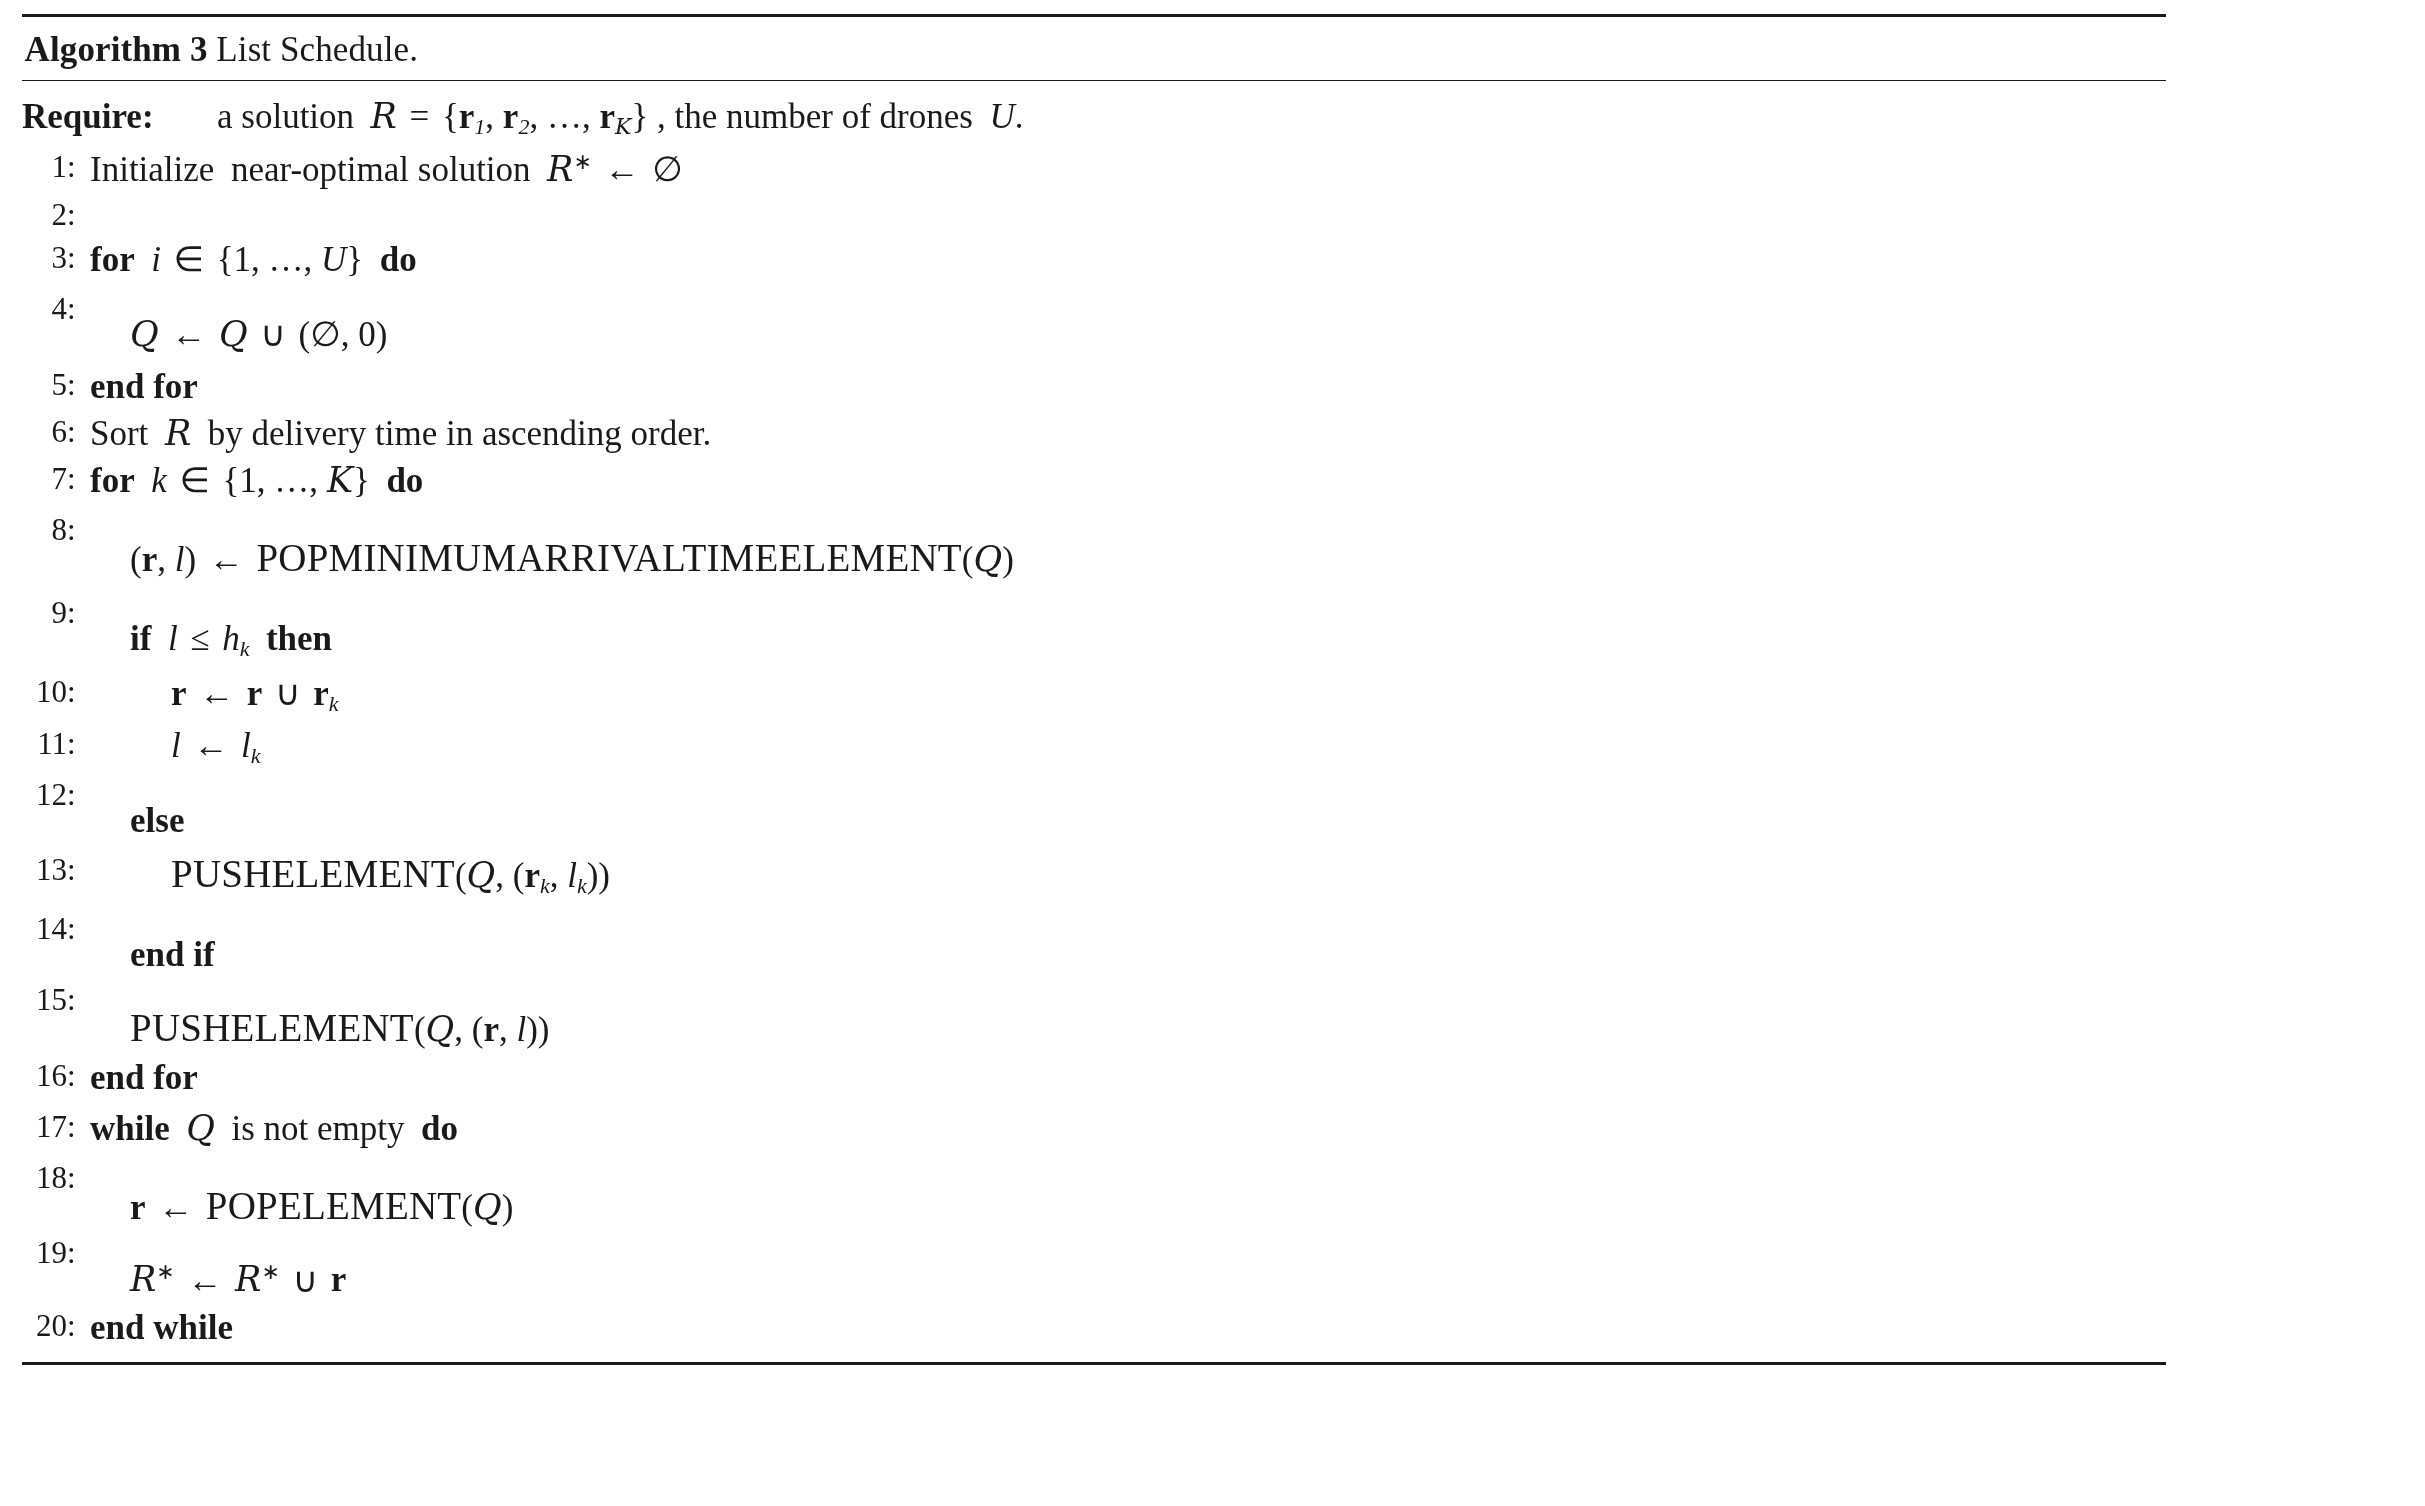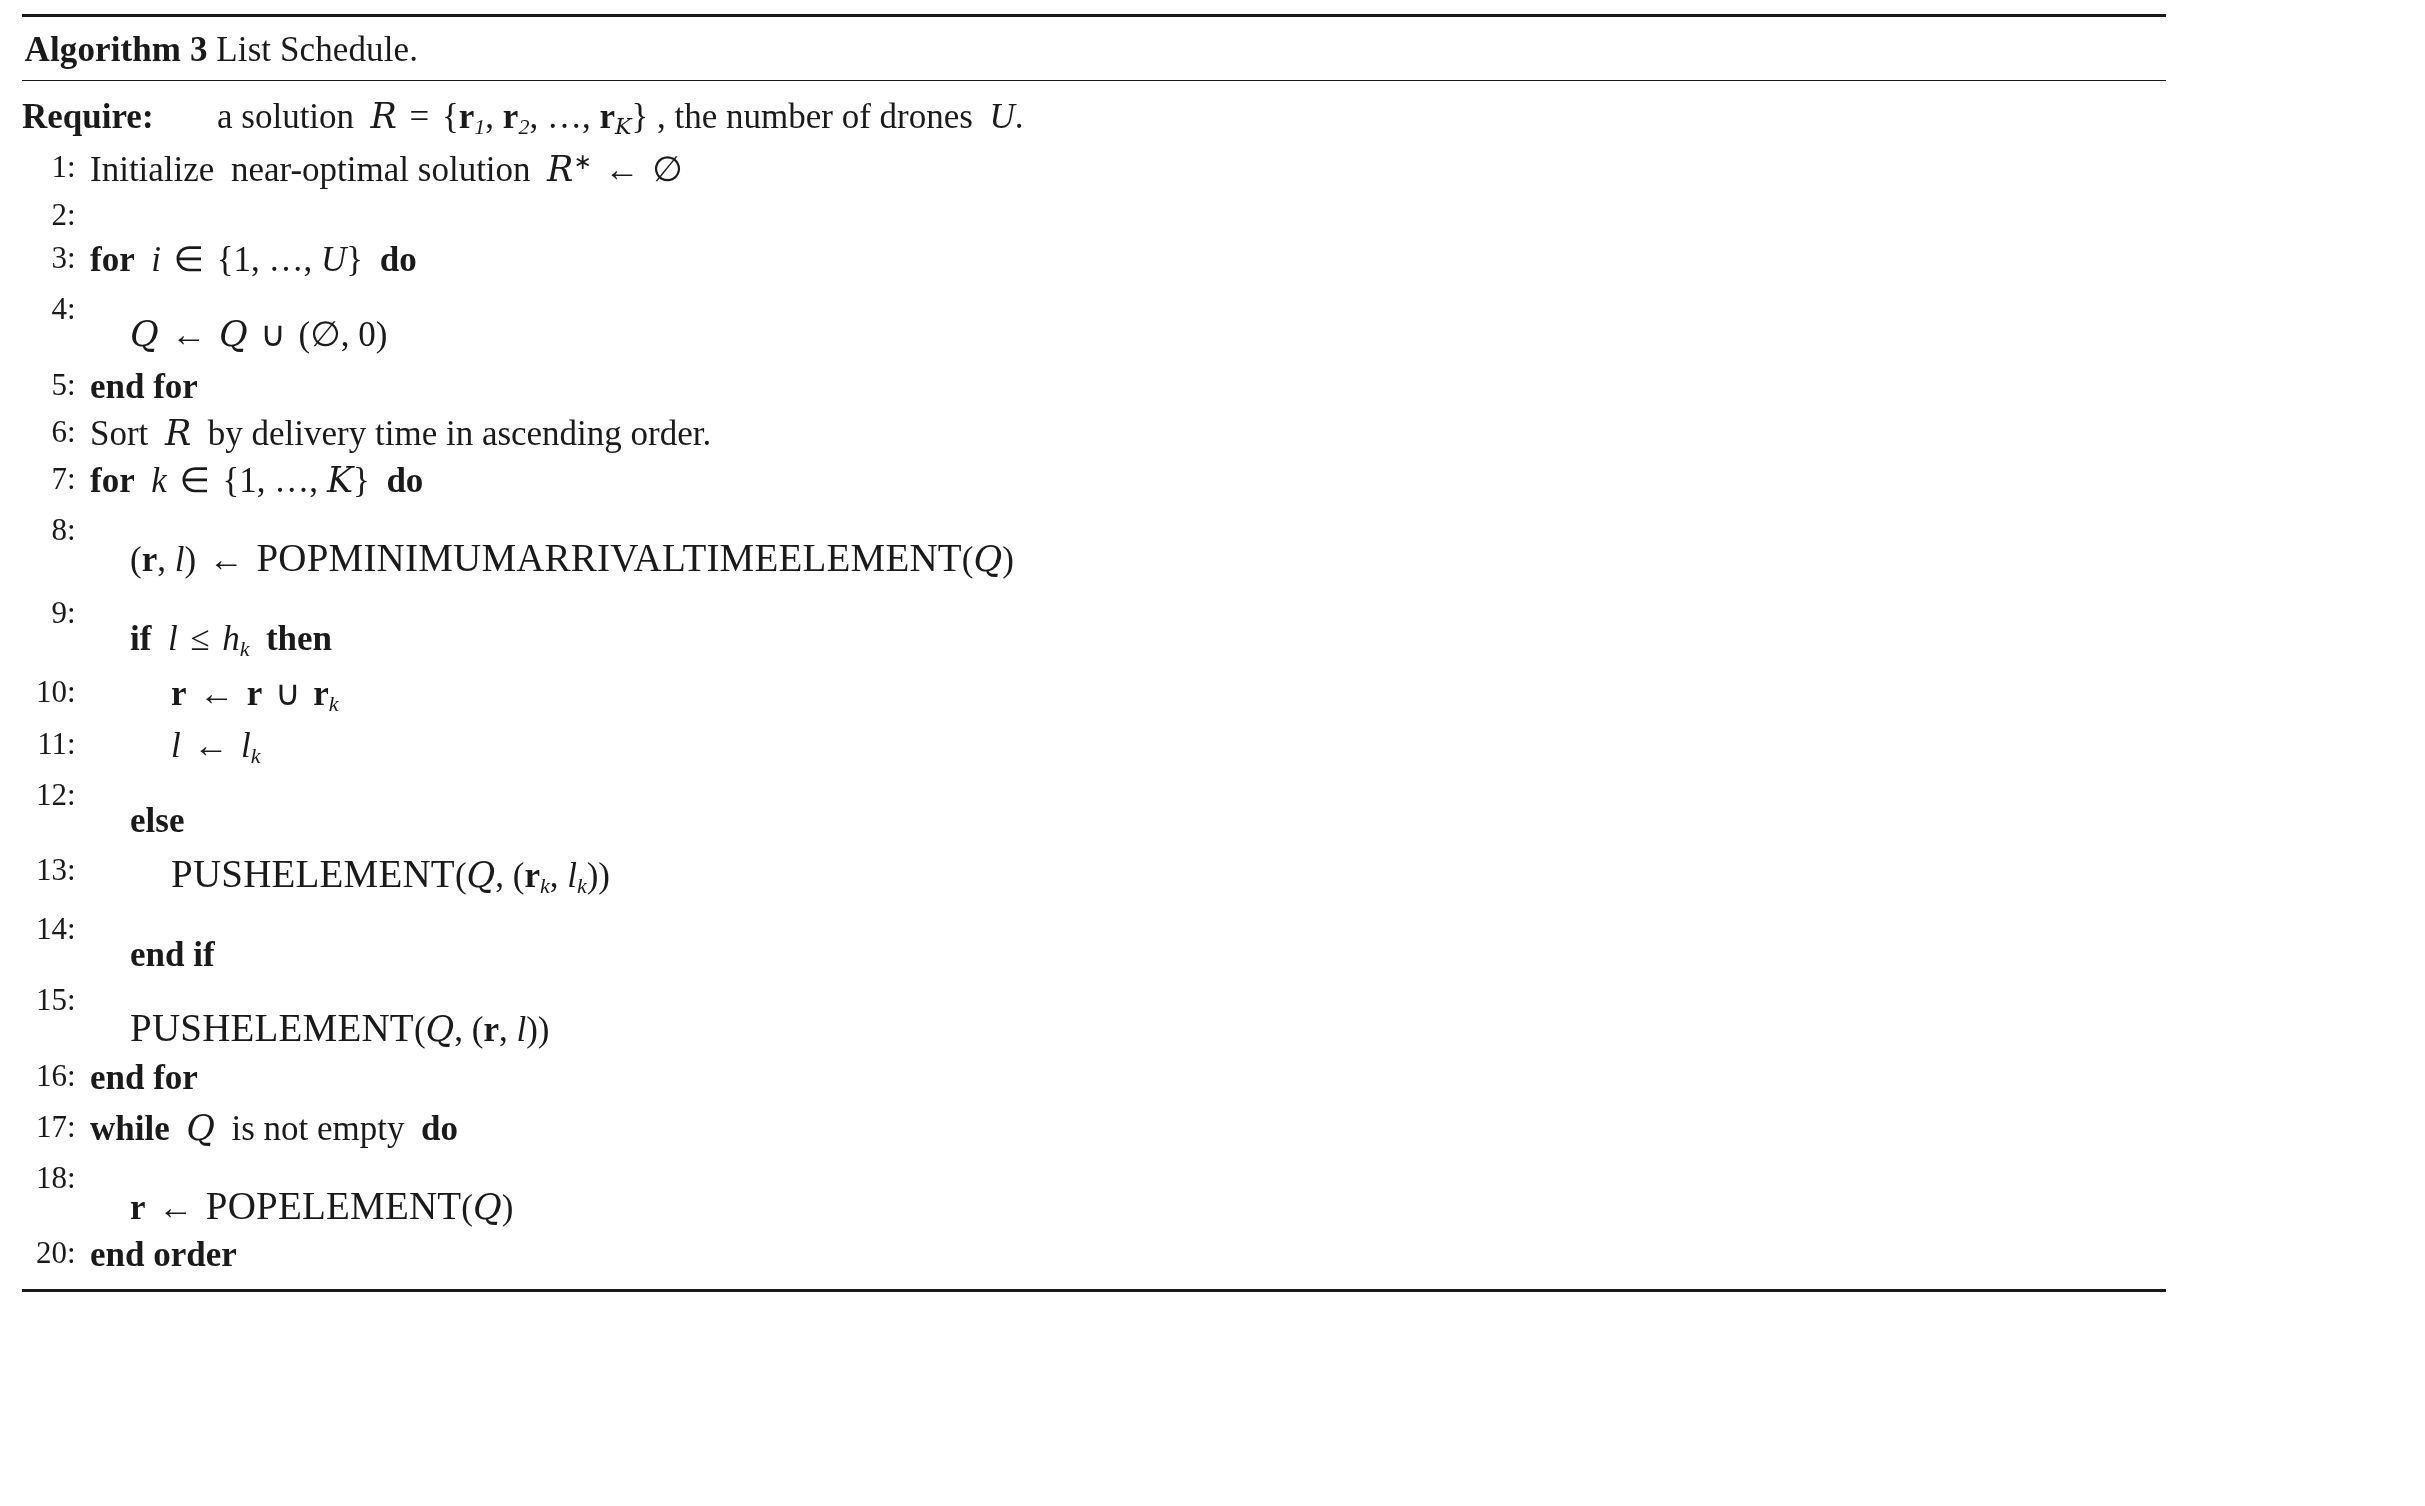--- a/index.html
+++ b/index.html
@@ -290,25 +290,35 @@
 
       <div class="line">
         <span class="num">18:</span>
         <span class="txt ind1">
           <span class="bf">r</span>
           <span class="op">←</span>
           <span class="sc">POPELEMENT</span><span>(</span><span class="cal">Q</span><span>)</span>
         </span>
       </div>
 
+      <div class="line">
+        <span class="num">19:</span>
+        <span class="txt ind1">
+          <span class="cal">R</span><span class="sup">∗</span>
+          <span class="op">←</span>
+          <span class="cal">R</span><span class="sup">∗</span>
+          <span class="op">∪</span>
+          <span class="bf">r</span>
+        </span>
+      </div>
 
       <div class="line">
         <span class="num">20:</span>
         <span class="txt">
-          <b class="kw">end order</b>
+          <b class="kw">end while</b>
         </span>
       </div>
 
 
     </div>
 
     <div class="rule-thick"></div>
   </div>
 </div>
 

